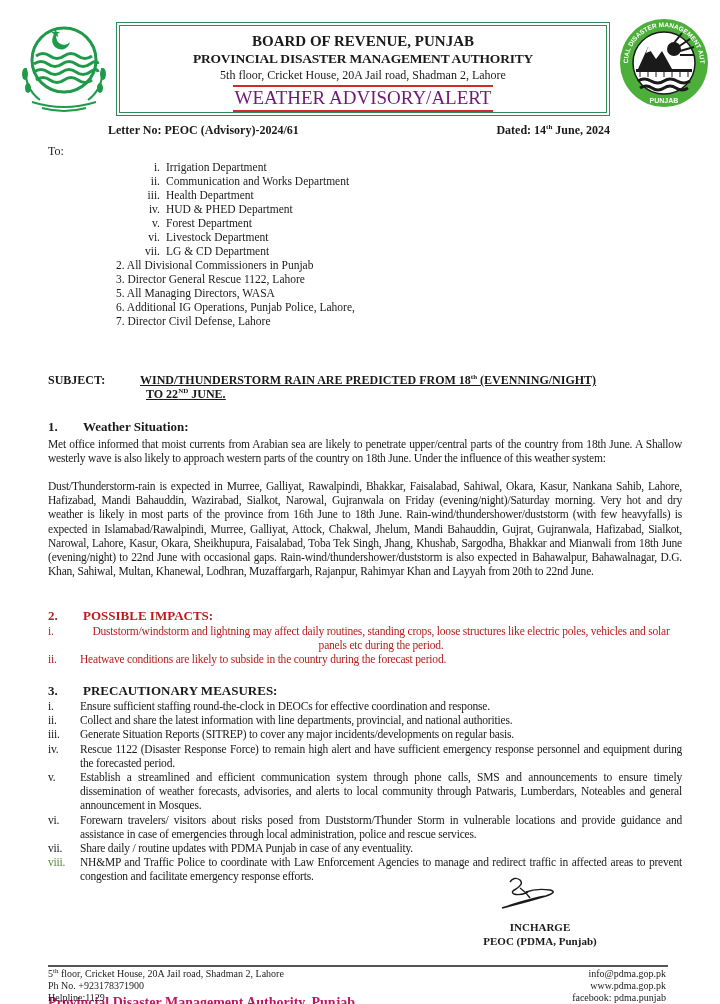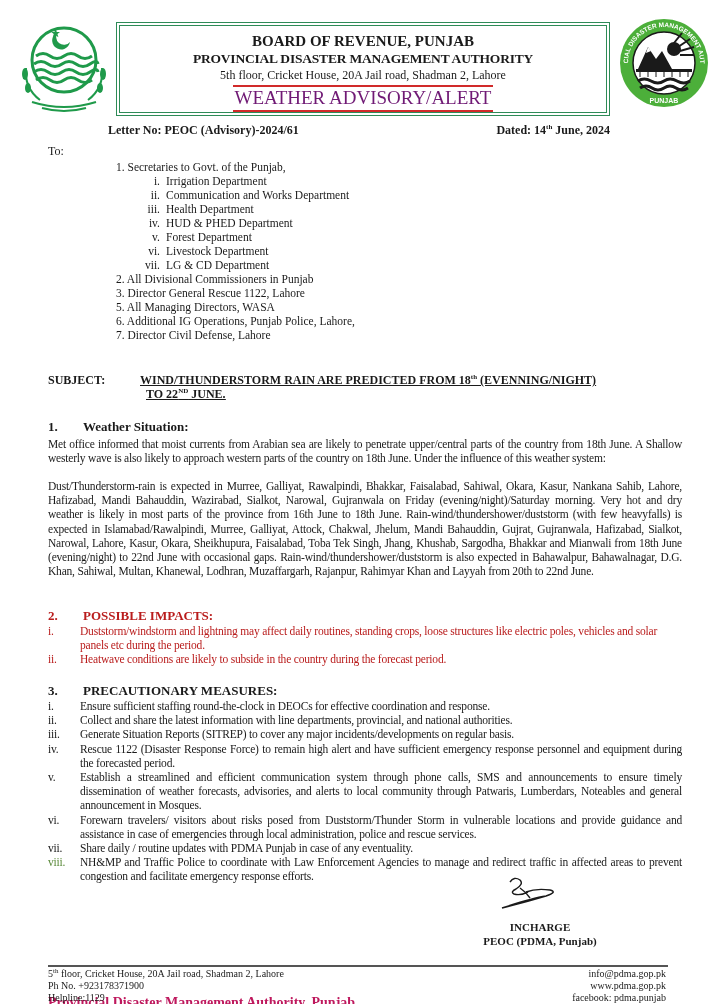--- a/index.html
+++ b/index.html
@@ -130,21 +130,20 @@
   </div>
 </div>
 
 <div class="letter-line">
   <span>Letter No: PEOC (Advisory)-2024/61</span>
   <span class="date"><span>Dated: 14</span><sup>th</sup><span> June, 2024</span></span>
 </div>
 
 <div class="to-label">To:</div>
 <div class="recipients">
-  <div>1. Secretaries to Govt. of the Punjab,</div>
   <div class="sub">
     <div><span class="num">i.</span><span>Irrigation Department</span></div>
     <div><span class="num">ii.</span><span>Communication and Works Department</span></div>
     <div><span class="num">iii.</span><span>Health Department</span></div>
     <div><span class="num">iv.</span><span>HUD &amp; PHED Department</span></div>
     <div><span class="num">v.</span><span>Forest Department</span></div>
     <div><span class="num">vi.</span><span>Livestock Department</span></div>
     <div><span class="num">vii.</span><span>LG &amp; CD Department</span></div>
   </div>
   <div>2. All Divisional Commissioners in Punjab</div>
@@ -167,21 +166,21 @@
 </div>
 <div class="para" style="top:437px;">Met office informed that moist currents from Arabian sea are likely to penetrate upper/central parts of the country from 18th June. A Shallow westerly wave is also likely to approach western parts of the country on 18th June. Under the influence of this weather system:</div>
 <div class="para" style="top:479px;">Dust/Thunderstorm-rain is expected in Murree, Galliyat, Rawalpindi, Bhakkar, Faisalabad, Sahiwal, Okara, Kasur, Nankana Sahib, Lahore, Hafizabad, Mandi Bahauddin, Wazirabad, Sialkot, Narowal, Gujranwala on Friday (evening/night)/Saturday morning. Very hot and dry weather is likely in most parts of the province from 16th June to 18th June. Rain-wind/thundershower/duststorm (with few heavyfalls) is expected in Islamabad/Rawalpindi, Murree, Galliyat, Attock, Chakwal, Jhelum, Mandi Bahauddin, Gujrat, Gujranwala, Hafizabad, Sialkot, Narowal, Lahore, Kasur, Okara, Sheikhupura, Faisalabad, Toba Tek Singh, Jhang, Khushab, Sargodha, Bhakkar and Mianwali from 18th June (evening/night) to 22nd June with occasional gaps. Rain-wind/thundershower/duststorm is also expected in Bahawalpur, Bahawalnagar, D.G. Khan, Sahiwal, Multan, Khanewal, Lodhran, Muzaffargarh, Rajanpur, Rahimyar Khan and Layyah from 20th to 22nd June.</div>
 
 <div class="sec-head red" style="top:608px;">
   <span class="n">2.</span><span>POSSIBLE IMPACTS:</span>
 </div>
 <div class="list red" style="top:624px;">
   <div class="item">
     <span class="rn">i.</span>
-      <span class="tx" style="text-align:left;">Duststorm/windstorm and lightning may affect daily routines, standing crops, loose structures like electric poles, vehicles and solar panels etc during the period.</span>
+      <span class="tx" style="text-align:center;">Duststorm/windstorm and lightning may affect daily routines, standing crops, loose structures like electric poles, vehicles and solar panels etc during the period.</span>
   </div>
   <div class="item">
     <span class="rn">ii.</span>
       <span class="tx">Heatwave conditions are likely to subside in the country during the forecast period.</span>
   </div>
 </div>
 
 <div class="sec-head" style="top:683px;">
   <span class="n">3.</span><span>PRECAUTIONARY MEASURES:</span>
 </div>

